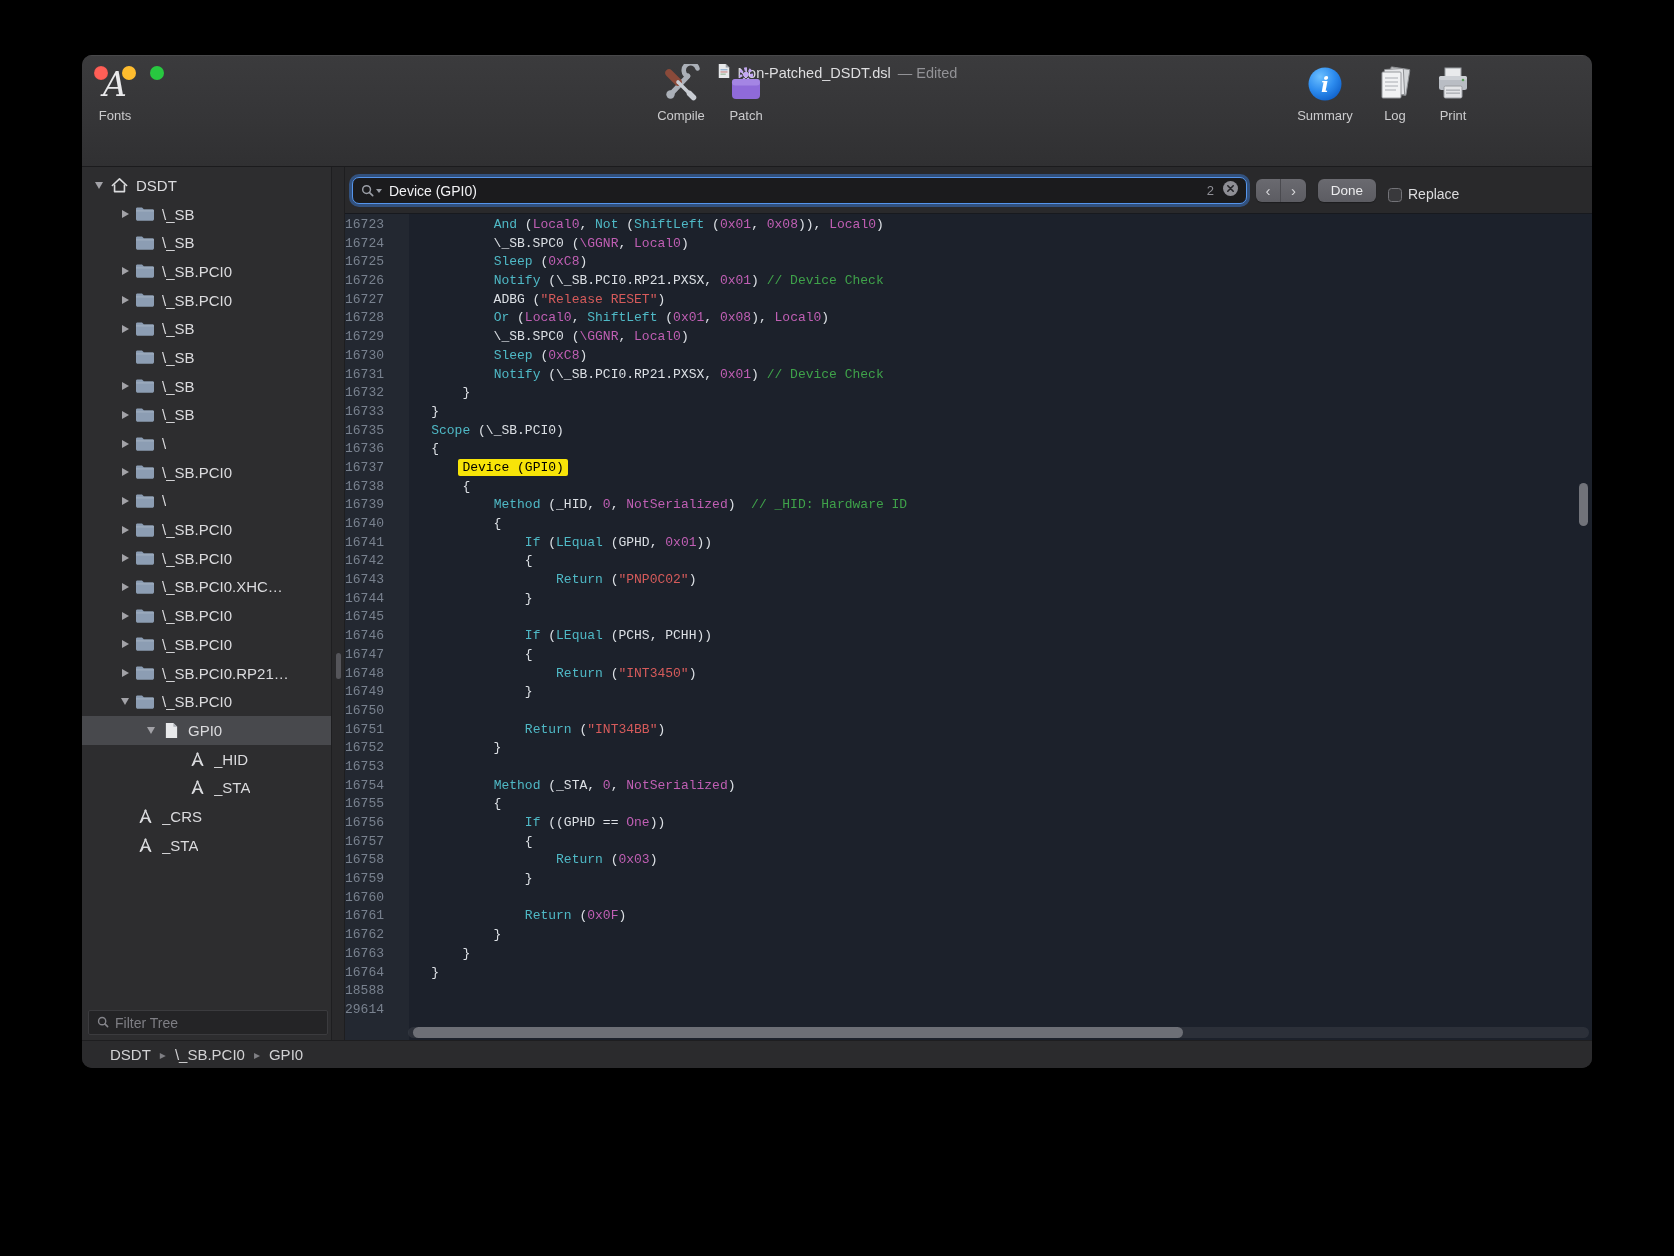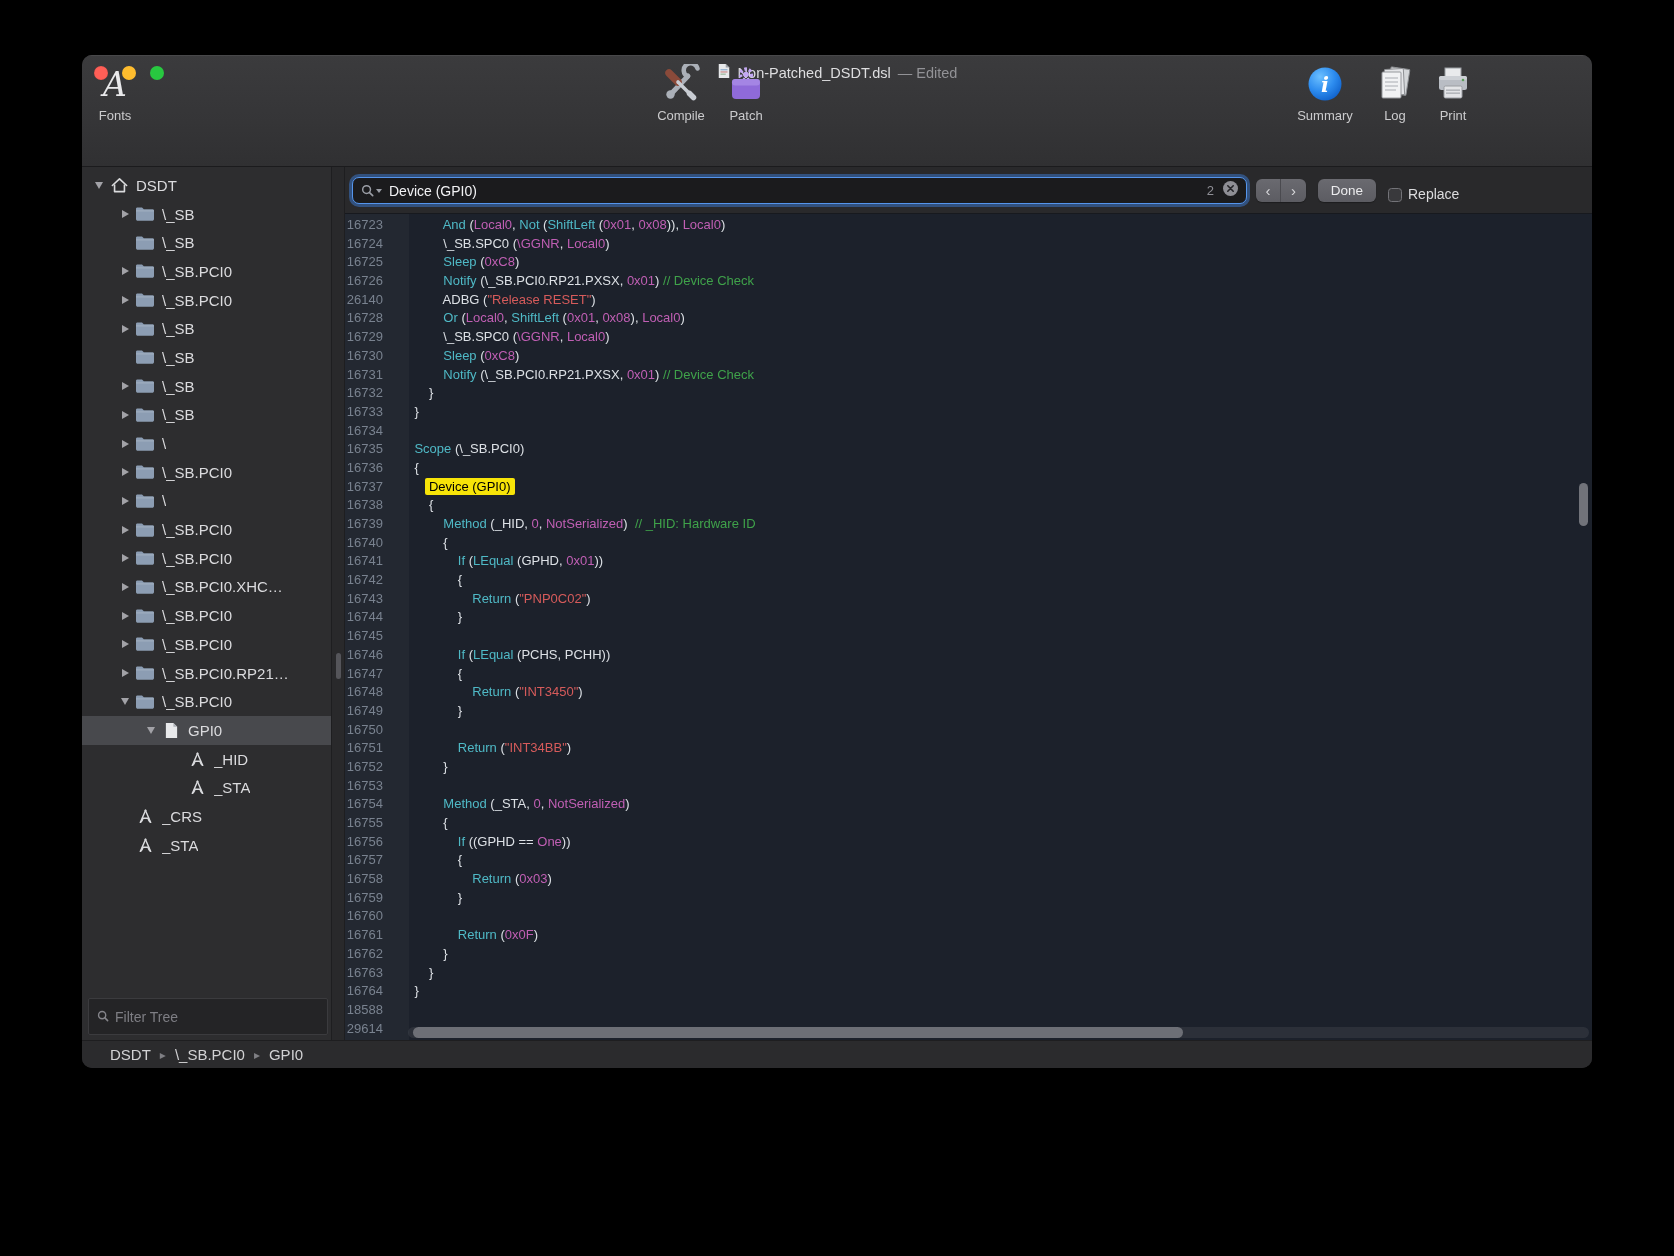--- a/index.html
+++ b/index.html
@@ -38,21 +38,21 @@
   .sidebar{position:relative;width:249px;background:var(--sidebar-bg);flex:none;overflow:hidden;}
   .tree{position:absolute;left:0;top:4px;right:0;}
   .tree-row{display:flex;align-items:center;height:28.7px;width:100%;font-size:15px;color:#DBDBDE;white-space:nowrap;}
   .tree-row.selected{background:var(--selection);}
   .disc{width:18px;flex:none;display:inline-flex;align-items:center;justify-content:center;}
   .disc.right::before{content:'';border-left:7px solid #A2A2A7;border-top:4.5px solid transparent;border-bottom:4.5px solid transparent;}
   .disc.down::before{content:'';border-top:7px solid #A2A2A7;border-left:4.5px solid transparent;border-right:4.5px solid transparent;}
   .tree-icon{width:22px;flex:none;display:inline-flex;align-items:center;justify-content:center;margin-right:6px;}
   .tree-label{overflow:hidden;text-overflow:ellipsis;}
 
-  .filter-field{position:absolute;left:6px;right:3px;bottom:5px;height:37px;border-radius:2px;
+  .filter-field{position:absolute;left:6px;right:3px;bottom:5px;height:25px;border-radius:2px;
     background:#242426;border:1px solid #3B3B3E;display:flex;align-items:center;padding:0 8px;gap:6px;}
   .filter-placeholder{font-size:14px;color:#7E7E84;}
 
   .splitter{position:relative;width:14px;flex:none;background:#29292B;border-left:1px solid #1E1E20;border-right:1px solid #1E1E20;}
   .splitter-handle{position:absolute;left:4px;top:486px;width:5px;height:26px;border-radius:3px;background:#55555A;}
 
   .main{position:relative;flex:1;display:flex;flex-direction:column;background:#29292B;}
   .findbar{position:relative;height:46px;flex:none;}
   .search-field{position:absolute;left:7px;top:10px;width:895px;height:27px;border-radius:7px;
     background:#1B1B1D;border:1px solid #5595EC;box-shadow:0 0 0 3px rgba(62,130,228,.45);
@@ -66,21 +66,21 @@
   .seg button:first-child{border-right:1px solid #4A4A4F;}
   .done-btn{position:absolute;left:973px;top:12px;width:58px;height:23px;border:none;border-radius:6px;
     background:linear-gradient(#6A6A70,#5C5C62);color:#ECECEE;font-size:13.5px;box-shadow:0 1px 1px rgba(0,0,0,.3);cursor:default;font-family:"Liberation Sans",sans-serif;}
   .replace-wrap{position:absolute;left:1043px;top:12px;height:23px;display:flex;align-items:flex-end;gap:6px;}
   .checkbox{width:14px;height:14px;border-radius:3.5px;background:#39393C;border:1px solid #737378;display:inline-block;}
   .replace-label{font-size:14px;color:#DCDCDE;}
 
   .editor{position:relative;flex:1;background:var(--editor-bg);border-top:1px solid #17191E;overflow:hidden;cursor:text;}
   .gutter-strip{position:absolute;left:0;top:0;bottom:0;width:64px;background:#232831;}
   .code{position:absolute;left:0;top:2px;right:0;z-index:1;}
-  .code-line{display:flex;height:18.7px;white-space:pre;font-family:Liberation Sans, sans-serif;font-size:13px;line-height:18.7px;}
+  .code-line{display:flex;height:18.7px;white-space:pre;font-family:Liberation Mono, monospace;font-size:13px;line-height:18.7px;}
   .lnum{width:51px;padding-right:13px;flex:none;text-align:right;color:#79828F;}
   .ltext{margin-left:4px;}
   .tk-p{color:var(--plain);}
   .tk-k{color:var(--keyword);}
   .tk-n{color:var(--constant);}
   .tk-s{color:var(--string);}
   .tk-c{color:var(--comment);}
   .tk-h{background:var(--highlight-bg);color:#000;border-radius:2px;padding:1px 4px;margin:-1px -4px;}
 
   .vthumb{position:absolute;right:4px;top:269px;width:9px;height:43px;border-radius:4.5px;background:#71737A;z-index:3;}
@@ -542,28 +542,27 @@
           </div>
         </div>
 
         <div class="editor">
           <div class="gutter-strip"></div>
           <div class="code" id="code">
               <div class="code-line"><span class="lnum">16723</span><span class="ltext"><span class="tk-p">            </span><span class="tk-k">And</span><span class="tk-p"> (</span><span class="tk-n">Local0</span><span class="tk-p">, </span><span class="tk-k">Not</span><span class="tk-p"> (</span><span class="tk-k">ShiftLeft</span><span class="tk-p"> (</span><span class="tk-n">0x01</span><span class="tk-p">, </span><span class="tk-n">0x08</span><span class="tk-p">)), </span><span class="tk-n">Local0</span><span class="tk-p">)</span></span></div>
               <div class="code-line"><span class="lnum">16724</span><span class="ltext"><span class="tk-p">            \_SB.SPC0 (</span><span class="tk-n">\GGNR</span><span class="tk-p">, </span><span class="tk-n">Local0</span><span class="tk-p">)</span></span></div>
               <div class="code-line"><span class="lnum">16725</span><span class="ltext"><span class="tk-p">            </span><span class="tk-k">Sleep</span><span class="tk-p"> (</span><span class="tk-n">0xC8</span><span class="tk-p">)</span></span></div>
               <div class="code-line"><span class="lnum">16726</span><span class="ltext"><span class="tk-p">            </span><span class="tk-k">Notify</span><span class="tk-p"> (\_SB.PCI0.RP21.PXSX, </span><span class="tk-n">0x01</span><span class="tk-p">) </span><span class="tk-c">// Device Check</span></span></div>
-              <div class="code-line"><span class="lnum">26140</span><span class="ltext"><span class="tk-p">            ADBG (</span><span class="tk-s">"Release RESET"</span><span class="tk-p">)</span></span></div>
+              <div class="code-line"><span class="lnum">16727</span><span class="ltext"><span class="tk-p">            ADBG (</span><span class="tk-s">"Release RESET"</span><span class="tk-p">)</span></span></div>
               <div class="code-line"><span class="lnum">16728</span><span class="ltext"><span class="tk-p">            </span><span class="tk-k">Or</span><span class="tk-p"> (</span><span class="tk-n">Local0</span><span class="tk-p">, </span><span class="tk-k">ShiftLeft</span><span class="tk-p"> (</span><span class="tk-n">0x01</span><span class="tk-p">, </span><span class="tk-n">0x08</span><span class="tk-p">), </span><span class="tk-n">Local0</span><span class="tk-p">)</span></span></div>
               <div class="code-line"><span class="lnum">16729</span><span class="ltext"><span class="tk-p">            \_SB.SPC0 (</span><span class="tk-n">\GGNR</span><span class="tk-p">, </span><span class="tk-n">Local0</span><span class="tk-p">)</span></span></div>
               <div class="code-line"><span class="lnum">16730</span><span class="ltext"><span class="tk-p">            </span><span class="tk-k">Sleep</span><span class="tk-p"> (</span><span class="tk-n">0xC8</span><span class="tk-p">)</span></span></div>
               <div class="code-line"><span class="lnum">16731</span><span class="ltext"><span class="tk-p">            </span><span class="tk-k">Notify</span><span class="tk-p"> (\_SB.PCI0.RP21.PXSX, </span><span class="tk-n">0x01</span><span class="tk-p">) </span><span class="tk-c">// Device Check</span></span></div>
               <div class="code-line"><span class="lnum">16732</span><span class="ltext"><span class="tk-p">        }</span></span></div>
               <div class="code-line"><span class="lnum">16733</span><span class="ltext"><span class="tk-p">    }</span></span></div>
-              <div class="code-line"><span class="lnum">16734</span><span class="ltext"></span></div>
               <div class="code-line"><span class="lnum">16735</span><span class="ltext"><span class="tk-p">    </span><span class="tk-k">Scope</span><span class="tk-p"> (\_SB.PCI0)</span></span></div>
               <div class="code-line"><span class="lnum">16736</span><span class="ltext"><span class="tk-p">    {</span></span></div>
               <div class="code-line"><span class="lnum">16737</span><span class="ltext"><span class="tk-p">        </span><span class="tk-h">Device (GPI0)</span></span></div>
               <div class="code-line"><span class="lnum">16738</span><span class="ltext"><span class="tk-p">        {</span></span></div>
               <div class="code-line"><span class="lnum">16739</span><span class="ltext"><span class="tk-p">            </span><span class="tk-k">Method</span><span class="tk-p"> (_HID, </span><span class="tk-n">0</span><span class="tk-p">, </span><span class="tk-n">NotSerialized</span><span class="tk-p">)  </span><span class="tk-c">// _HID: Hardware ID</span></span></div>
               <div class="code-line"><span class="lnum">16740</span><span class="ltext"><span class="tk-p">            {</span></span></div>
               <div class="code-line"><span class="lnum">16741</span><span class="ltext"><span class="tk-p">                </span><span class="tk-k">If</span><span class="tk-p"> (</span><span class="tk-k">LEqual</span><span class="tk-p"> (GPHD, </span><span class="tk-n">0x01</span><span class="tk-p">))</span></span></div>
               <div class="code-line"><span class="lnum">16742</span><span class="ltext"><span class="tk-p">                {</span></span></div>
               <div class="code-line"><span class="lnum">16743</span><span class="ltext"><span class="tk-p">                    </span><span class="tk-k">Return</span><span class="tk-p"> (</span><span class="tk-s">"PNP0C02"</span><span class="tk-p">)</span></span></div>
               <div class="code-line"><span class="lnum">16744</span><span class="ltext"><span class="tk-p">                }</span></span></div>

